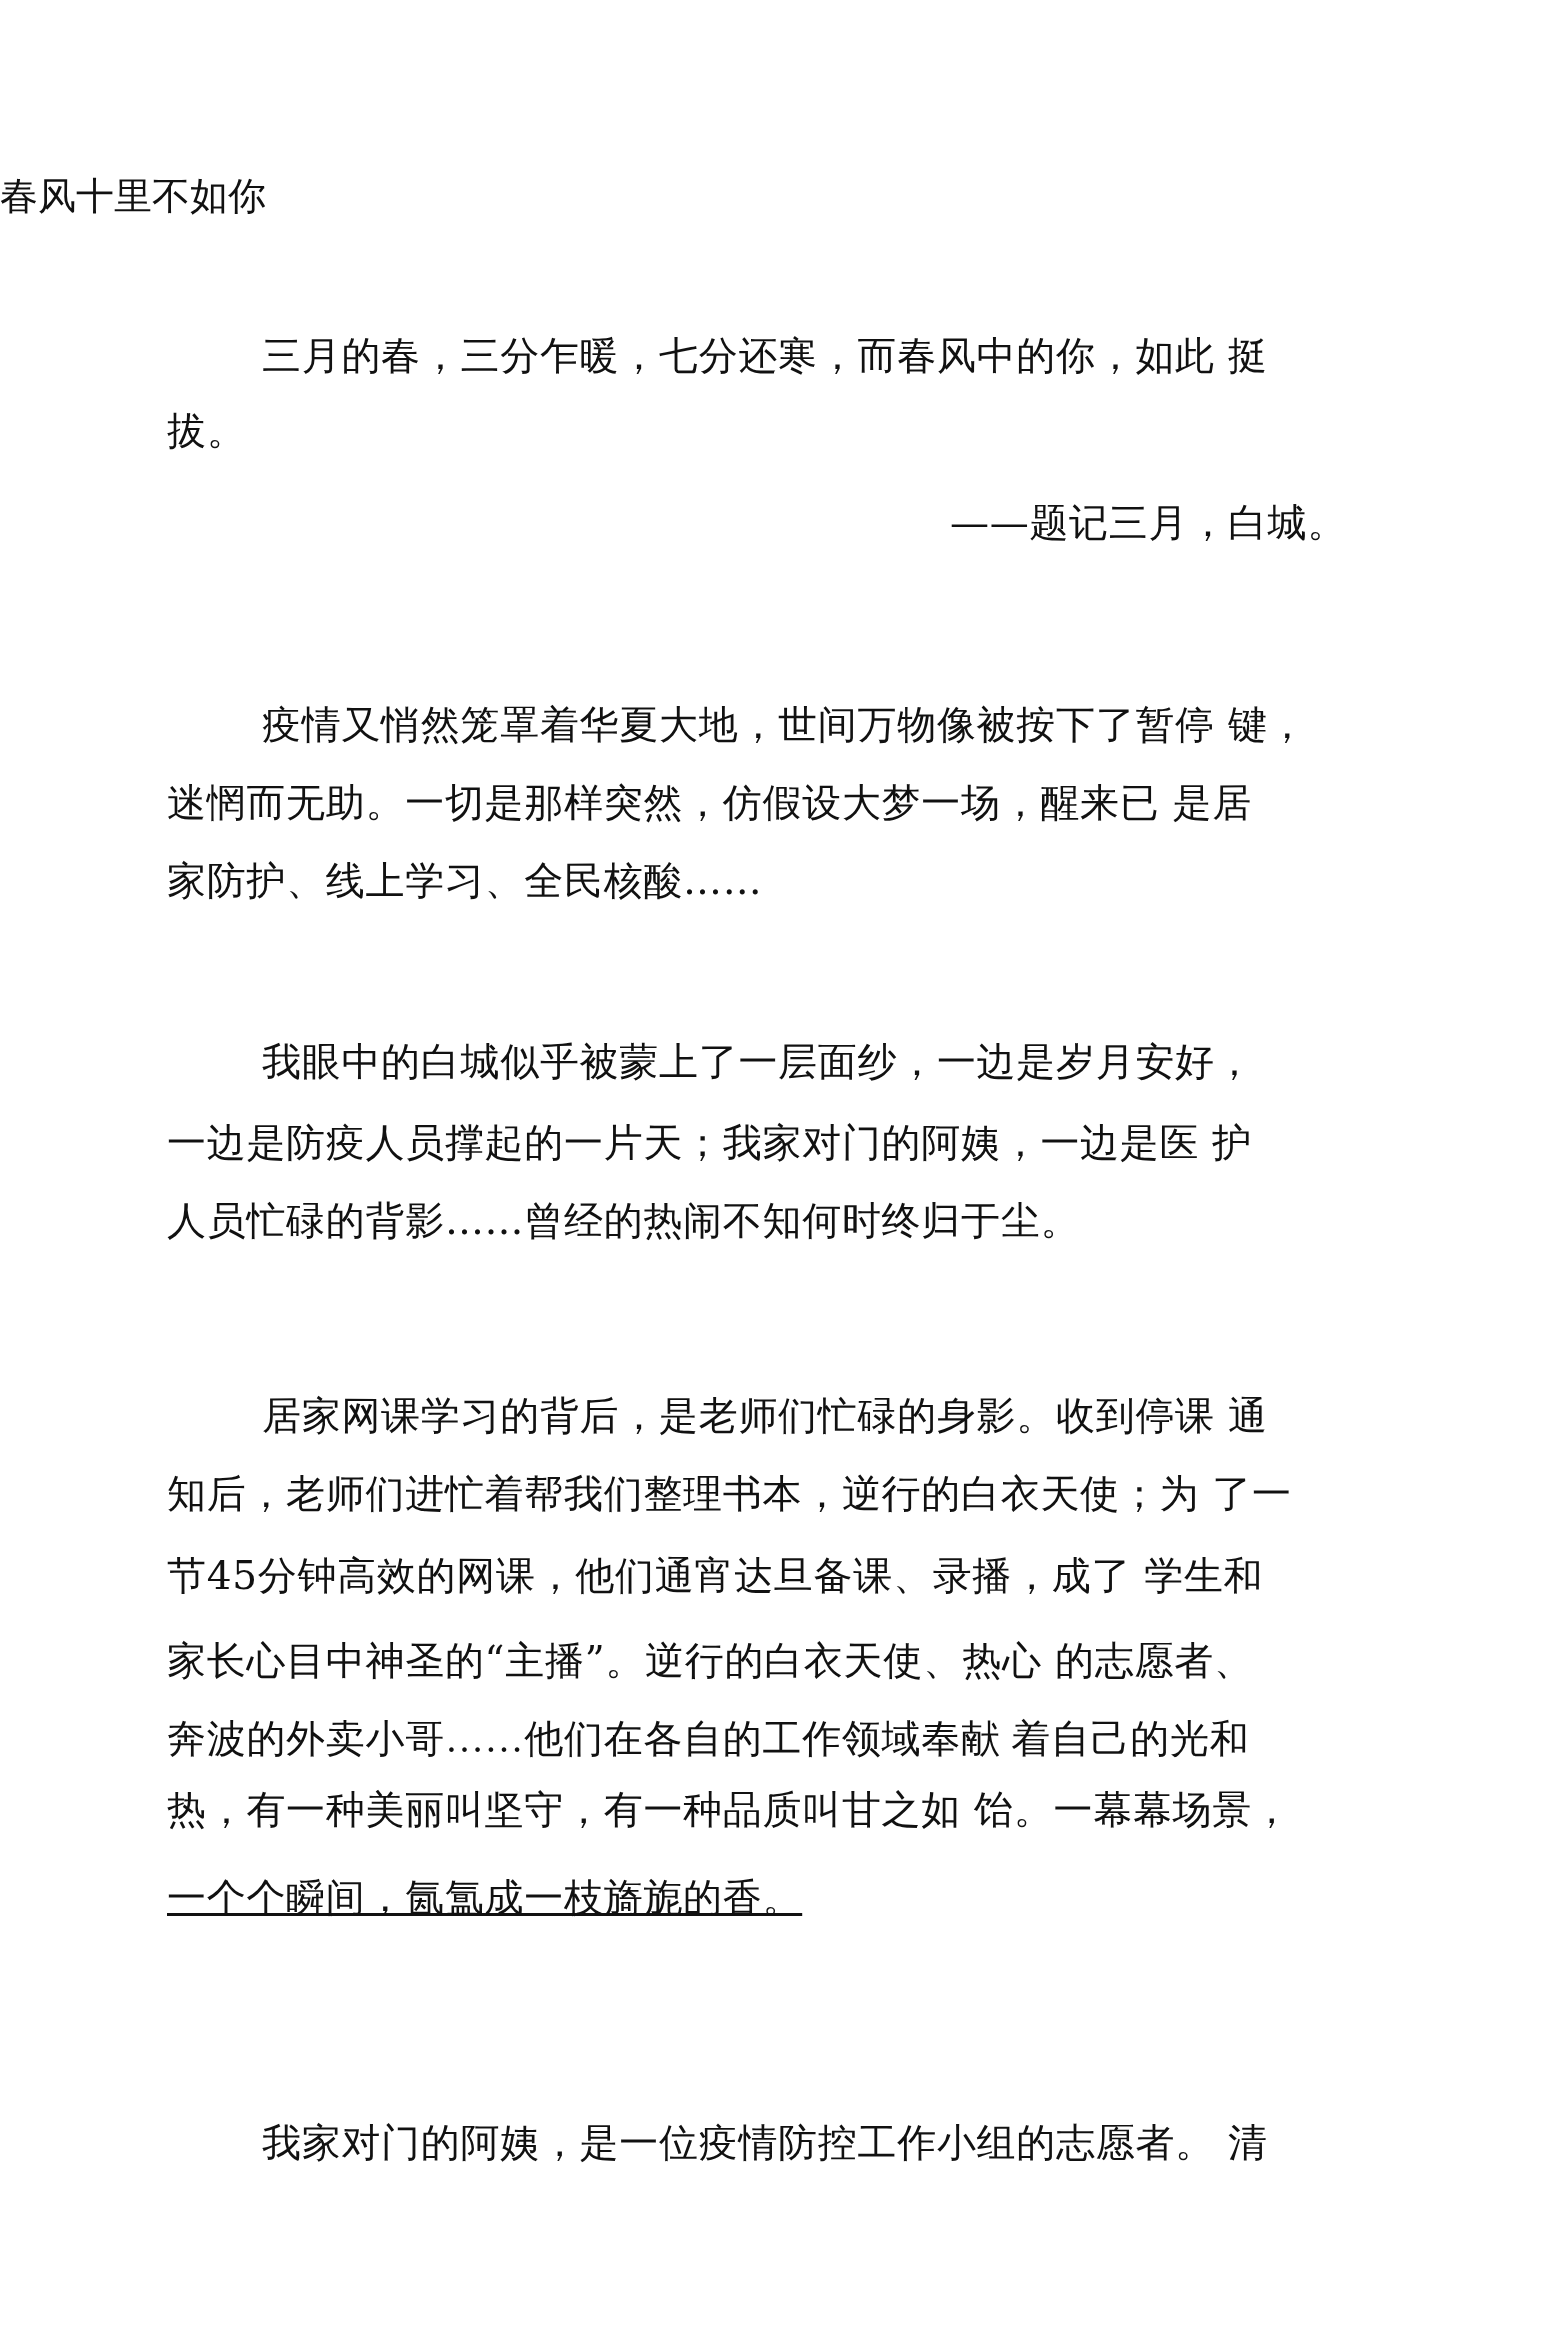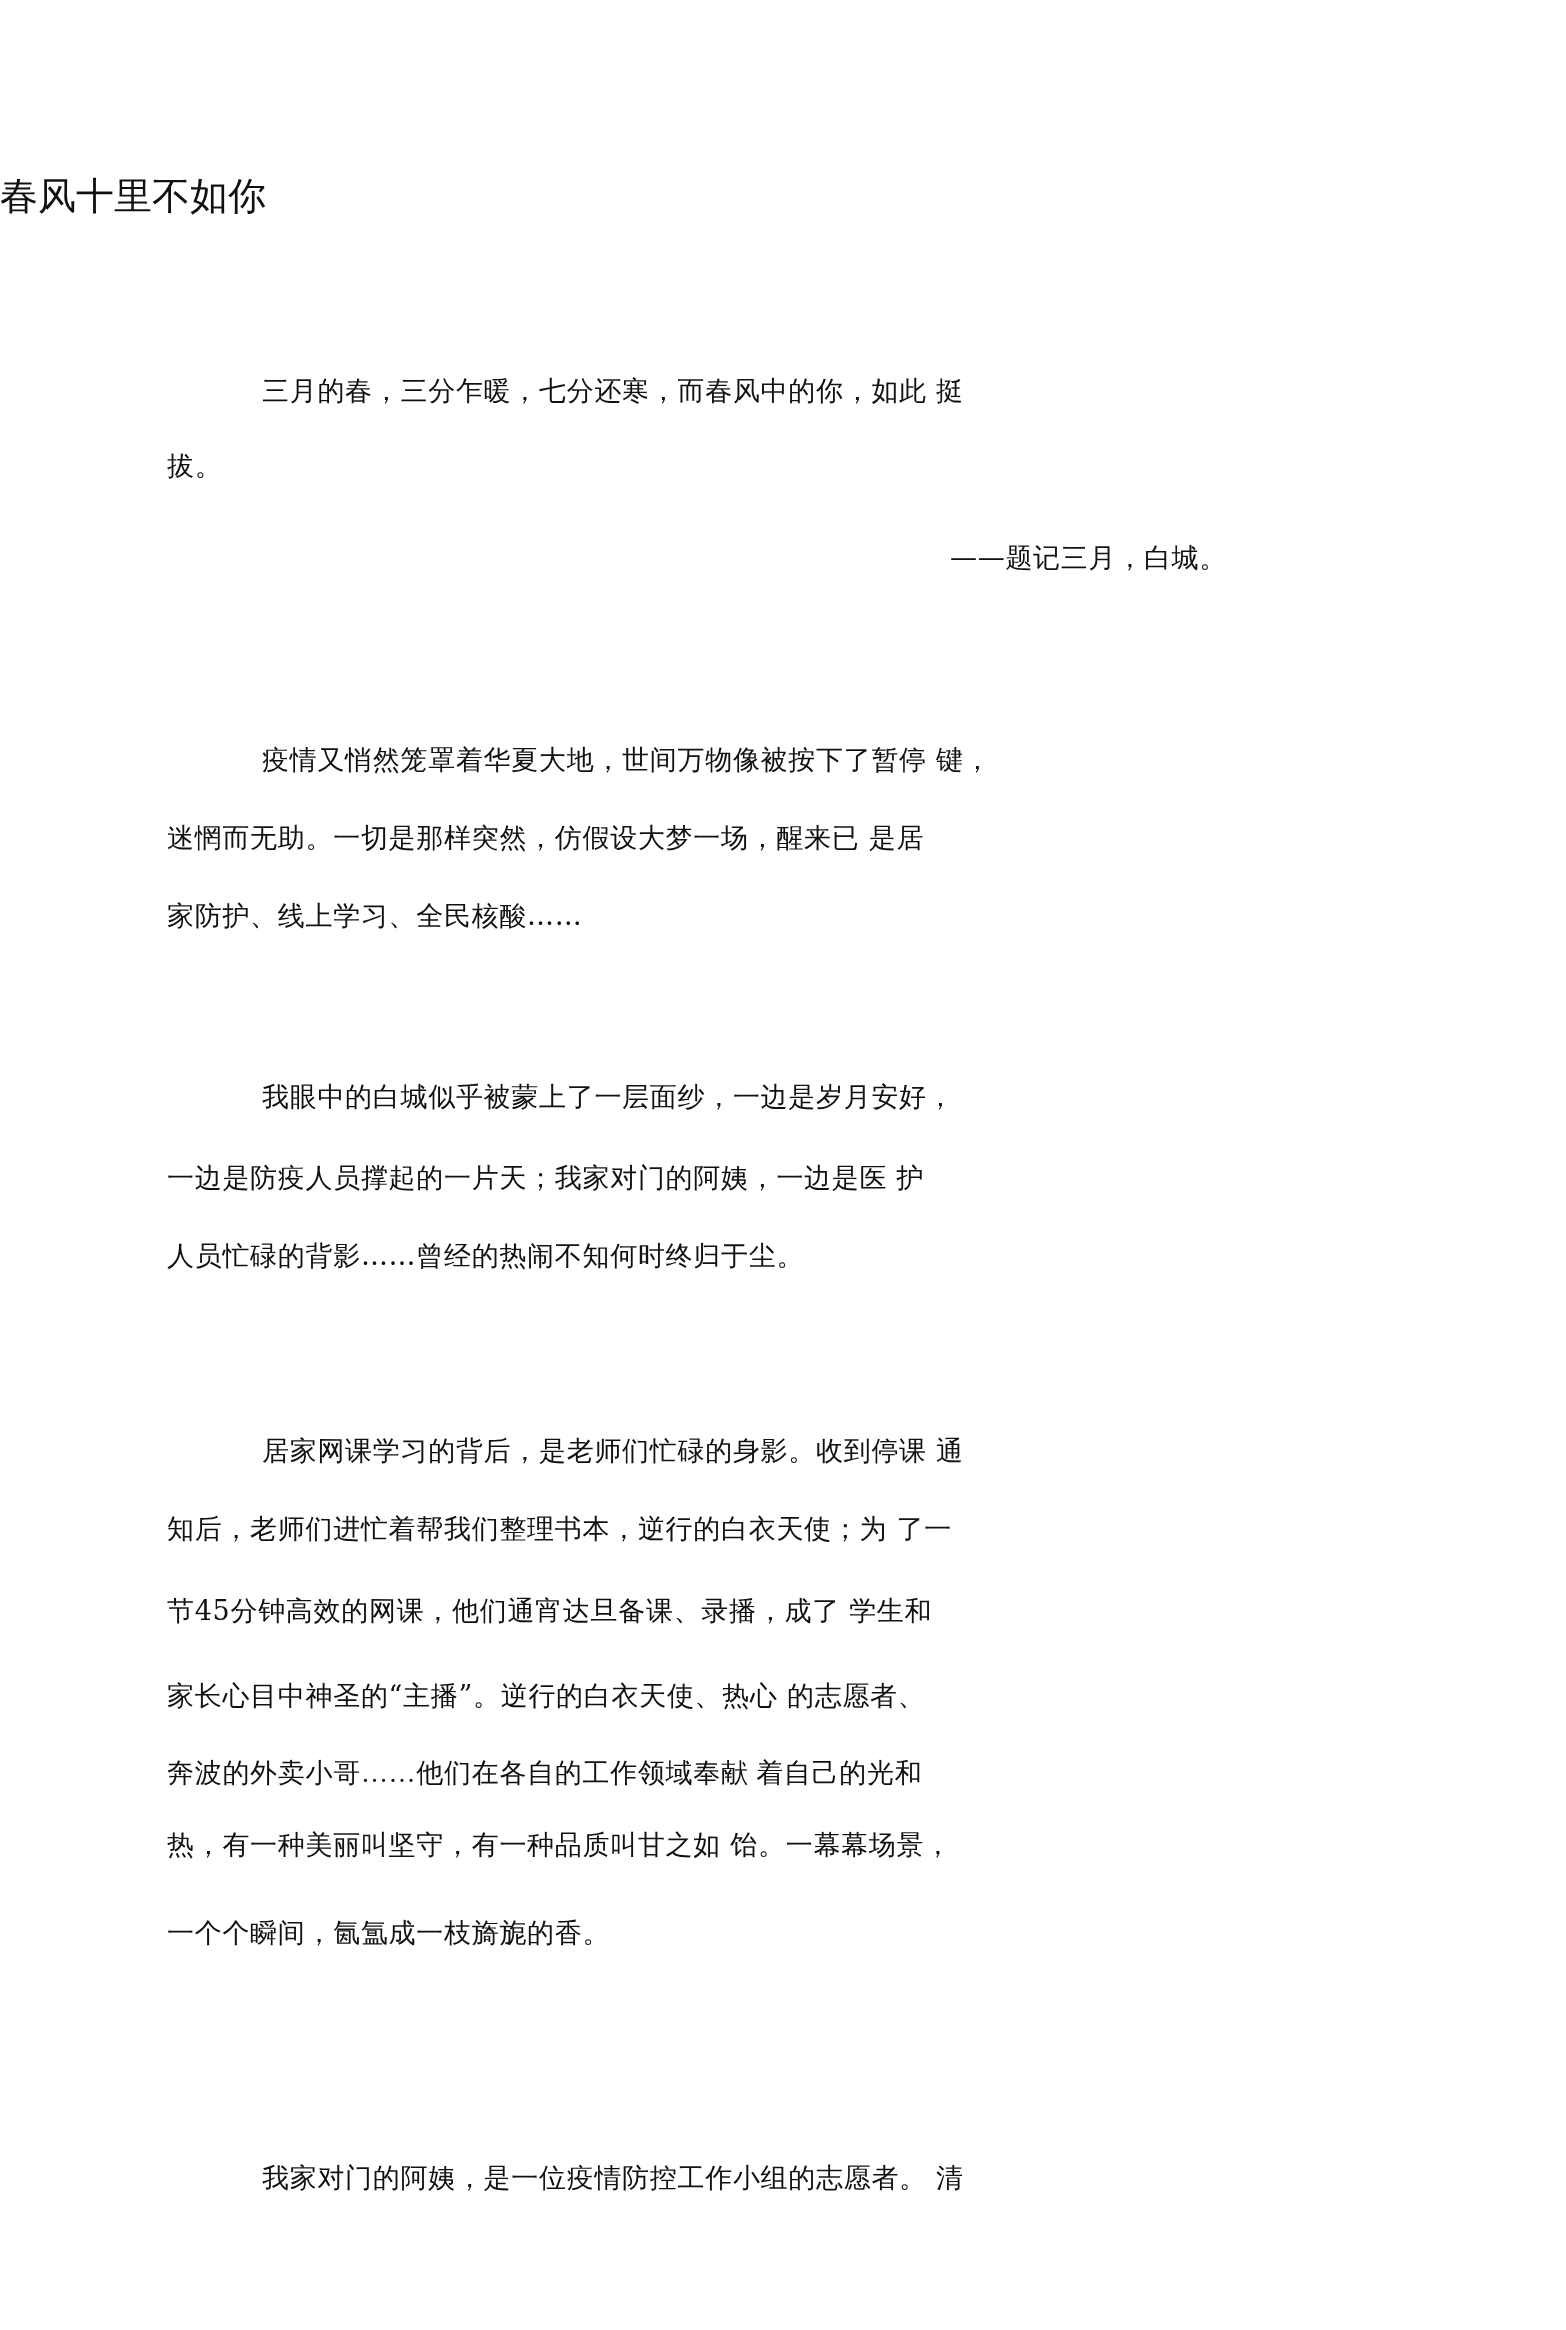--- a/index.html
+++ b/index.html
@@ -6,22 +6,22 @@
   body {
     width: 1566px; height: 2330px; position: relative; overflow: hidden;
     font-family: "DejaVu Serif", "Liberation Serif", serif;
     color: #111111;
   }
   .title {
     position: absolute; left: 0; width: 1566px; top: 174px;
     font-size: 38px; line-height: 45px;
   }
   .line {
-    position: absolute; left: 167px; font-size: 27px; line-height: 45px;
-    white-space: nowrap; letter-spacing: 0.7px; margin-top: 35px;
+    position: absolute; left: 167px; font-size: 39px; line-height: 45px;
+    white-space: nowrap; letter-spacing: 0.7px;
   }
   .indent { left: 262px; }
   .sign { left: 950px; }
 </style>
 </head>
 <body>
 
 <div>
   <div class="title">春风十里不如你</div>
 
@@ -43,20 +43,20 @@
     <div class="line" style="top:1198px;">人员忙碌的背影……曾经的热闹不知何时终归于尘。</div>
   </div>
 
   <div>
     <div class="line indent" style="top:1393px;">居家网课学习的背后，是老师们忙碌的身影。收到停课 通</div>
     <div class="line" style="top:1471px;">知后，老师们进忙着帮我们整理书本，逆行的白衣天使；为 了一</div>
     <div class="line" style="top:1553px;">节45分钟高效的网课，他们通宵达旦备课、录播，成了 学生和</div>
     <div class="line" style="top:1638px;text-align:center;">家长心目中神圣的“主播”。逆行的白衣天使、热心 的志愿者、</div>
     <div class="line" style="top:1716px;font-family:Liberation Serif, serif;">奔波的外卖小哥……他们在各自的工作领域奉献 着自己的光和</div>
     <div class="line" style="top:1787px;">热，有一种美丽叫坚守，有一种品质叫甘之如 饴。一幕幕场景，</div>
-    <div class="line" style="top:1875px;">一个个瞬间，氤氲成一枝旖旎的香。</div>
+    <div class="line" style="top:1875px;text-decoration:underline;">一个个瞬间，氤氲成一枝旖旎的香。</div>
   </div>
 
   <div>
     <div class="line indent" style="top:2120px;">我家对门的阿姨，是一位疫情防控工作小组的志愿者。 清</div>
   </div>
 </div>
 
 
 </body></html>

